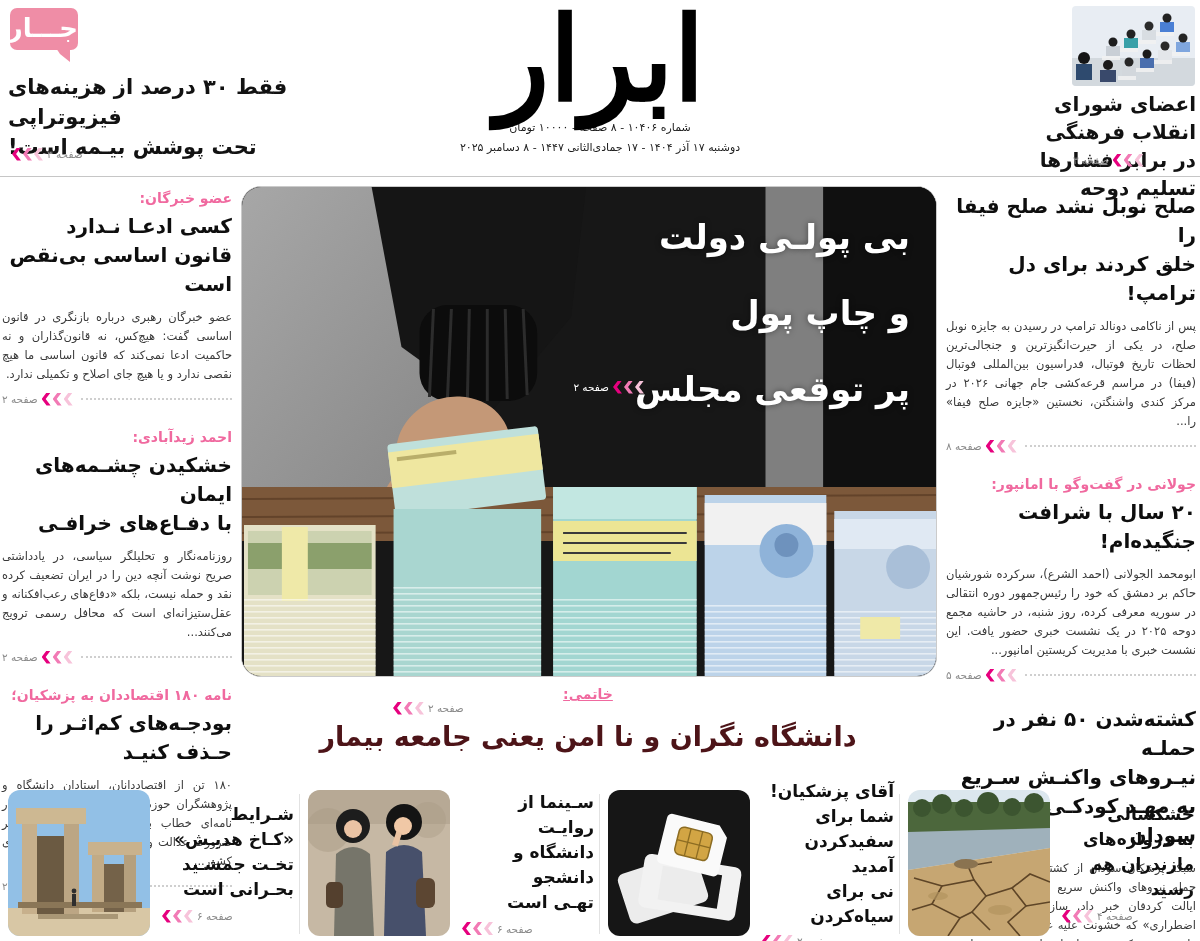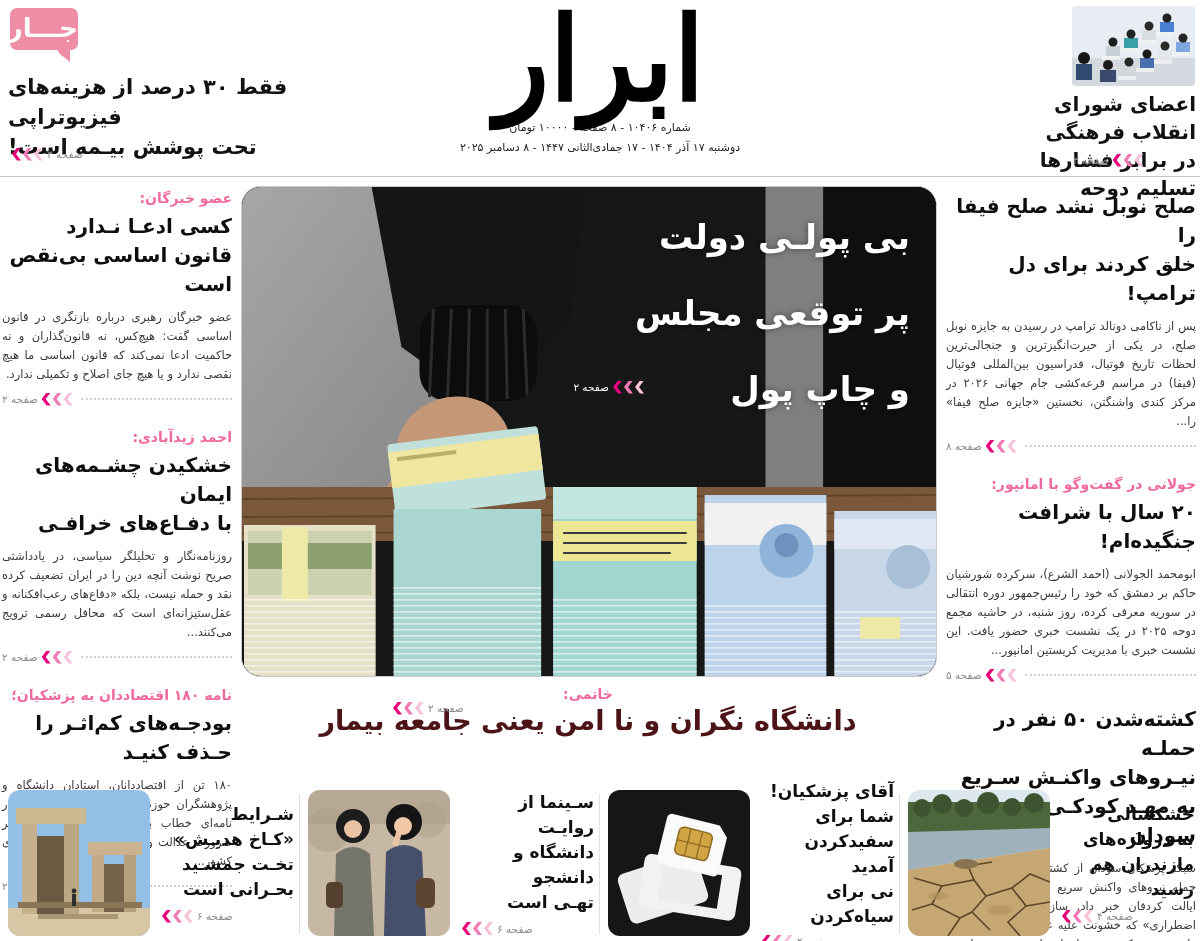--- a/index.html
+++ b/index.html
@@ -46,21 +46,21 @@
   
   .center-card{position:absolute;left:241px;top:186px;width:694px;height:489px;border:1px solid #cbcbcb;
         border-radius:20px;overflow:hidden;background:#161616;}
   .center-card svg{position:absolute;left:0;top:0;width:100%;height:100%;}
   .c-head{position:absolute;right:26px;top:12px;text-align:right;color:#fff;font-weight:bold;
         font-size:34px;line-height:76px;text-shadow:0 0 6px rgba(0,0,0,.45);}
   .c-marker{position:absolute;right:288px;top:192px;}
 
   
   .khatami{position:absolute;left:241px;top:686px;width:694px;text-align:center;}
-  .khatami .kicker{margin-bottom:0;}
+  .khatami .kicker{margin-bottom:16px;text-decoration:underline;}
   .kh-head{font-size:27px;line-height:38px;font-weight:bold;color:#4d1418;}
   .kh-marker{position:absolute;left:148px;top:14px;}
 
   
   .bstrip{position:absolute;left:0;top:788px;width:1200px;height:153px;}
   .vsep{position:absolute;top:6px;height:140px;width:0;border-left:1px solid #e2e2e2;}
   .bblock{position:absolute;top:0;width:290px;height:150px;}
   .bimg{position:absolute;left:2px;top:2px;width:142px;height:146px;border-radius:12px;overflow:hidden;}
   .btxt{position:absolute;left:152px;top:0;width:136px;height:150px;display:flex;flex-direction:column;
         justify-content:center;gap:6px;}
@@ -307,22 +307,22 @@
 
       <rect x="594" y="324" width="102" height="165" fill="#c8d7e7"></rect>
       <rect x="594" y="332" width="102" height="30" fill="#e0e9f3"></rect>
       <circle cx="668" cy="380" r="22" fill="#a9bfd8"></circle>
       <rect x="594" y="420" width="102" height="69" fill="url(#edges)"></rect>
       <rect x="620" y="430" width="40" height="22" fill="#efe9a8"></rect>
     </svg>
 
     <div class="c-head">
       <div>بی پولـی دولت</div>
+      <div>و چاپ پول</div>
       <div>پر توقعی مجلس</div>
-      <div>و چاپ پول</div>
     </div>
     <div class="marker white c-marker">
       <span class="m-label">صفحه ۲</span>
       <span class="chev">
           <i></i>
           <i></i>
           <i></i>
         </span>
     </div>
   </div>

